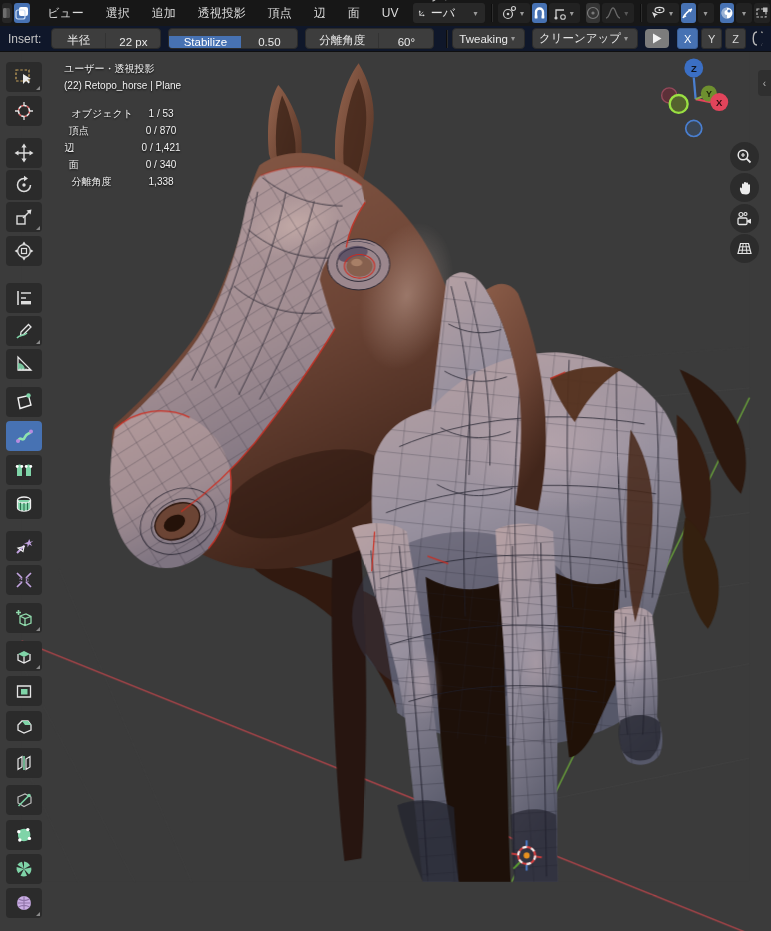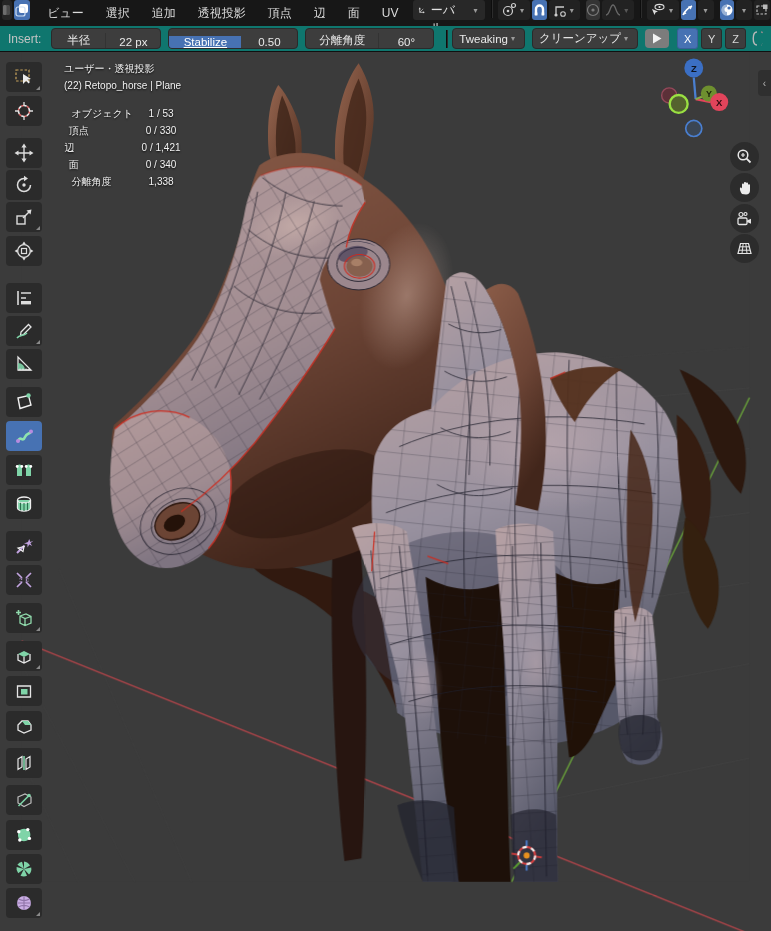--- a/index.html
+++ b/index.html
@@ -1,34 +1,34 @@
 <!DOCTYPE html>
 <html><head>
 <meta charset="utf-8">
 <style>
   html,body{margin:0;padding:0;background:#000;}
   body{width:771px;height:931px;position:relative;overflow:hidden;
        font-family:"Liberation Sans","DejaVu Sans",sans-serif;
        -webkit-font-smoothing:antialiased;color:#ddd;}
   .abs{position:absolute;}
   
-  #menubar{left:0;top:0;width:771px;height:26px;background:#171717;display:flex;align-items:flex-start;z-index:30;}
-  #toolsettings{left:0;top:26px;width:771px;height:26px;background:#0f766e;display:flex;align-items:center;z-index:30;border-bottom:1px solid #101010;box-sizing:border-box;}
+  #menubar{left:0;top:0;width:771px;height:26px;background:#171717;display:flex;align-items:center;z-index:30;}
+  #toolsettings{left:0;top:26px;width:771px;height:26px;background:#0f172a;display:flex;align-items:center;z-index:30;border-bottom:1px solid #101010;box-sizing:border-box;}
   .menu-item{font-size:12px;color:#dcdcdc;padding:0 11px;line-height:26px;white-space:nowrap;cursor:default;}
   .hbtn{height:20px;border-radius:3px;background:#262626;display:flex;align-items:center;justify-content:center;margin:0 1px;}
   .hbtn.blue{background:#4772b3;}
   .chev{font-size:8px;color:#9a9a9a;padding:0 3px;}
   .hsep{width:1px;height:18px;background:#0d0d0d;margin:0 5px;box-shadow:1px 0 0 #2c2c2c;}
   .dim{opacity:.45;}
   
   .ts-label{font-size:12px;color:#c5c5c5;margin:0 10px 0 8px;}
   .field{height:19px;border-radius:4px;overflow:hidden;display:flex;background:#3d3d3d;border:1px solid #2a2a2a;font-size:11.5px;color:#e9e9e9;margin-right:7px;align-items:flex-end;}
   .field .seg{display:flex;align-items:center;justify-content:center;}
   .field .seg.lab{border-right:1px solid #333;}
-  .field .seg.blue{background:#4772b3;color:#fff;text-decoration:underline;}
+  .field .seg.blue{background:#4772b3;color:#fff;}
   .ddbtn{height:19px;border-radius:4px;background:#3d3d3d;border:1px solid #2a2a2a;display:flex;align-items:center;font-size:11.5px;color:#e9e9e9;padding:0 6px;margin-right:7px;}
   .axbtn{width:19px;height:19px;border-radius:3px;background:#3d3d3d;border:1px solid #2a2a2a;display:flex;align-items:center;justify-content:center;font-size:11px;color:#d8d8d8;margin-right:3px;}
   .axbtn.on{background:#4772b3;color:#fff;border-color:#3a5f98;}
   .playbtn{width:24px;height:19px;border-radius:4px;background:#7c7c7c;display:flex;align-items:center;justify-content:center;margin-right:8px;}
   
   #viewport{left:0;top:52px;width:771px;height:879px;background:#3b3b3b;z-index:1;}
   #hud{left:64px;top:60px;z-index:10;text-shadow:0 1px 2px rgba(0,0,0,.85);}
   #hud .line{font-size:10px;color:#f1f1f1;height:17px;line-height:17px;white-space:nowrap;}
   #hud .gap{height:11px;}
   #hud .stat{display:flex;justify-content:center;}
@@ -383,21 +383,21 @@
 <div id="hud" class="abs">
   <div class="line">ユーザー・透視投影</div>
   <div class="line">(22) Retopo_horse | Plane</div>
   <div class="gap"></div>
   <div class="line stat">
       <span class="sl">オブジェクト</span>
       <span>1 / 53</span>
     </div>
   <div class="line stat">
       <span class="sl">頂点</span>
-      <span>0 / 330</span>
+      <span>0 / 870</span>
     </div>
   <div class="line stat">
       <span class="sl">辺</span>
       <span>0 / 1,421</span>
     </div>
   <div class="line stat">
       <span class="sl">面</span>
       <span>0 / 340</span>
     </div>
   <div class="line stat">

